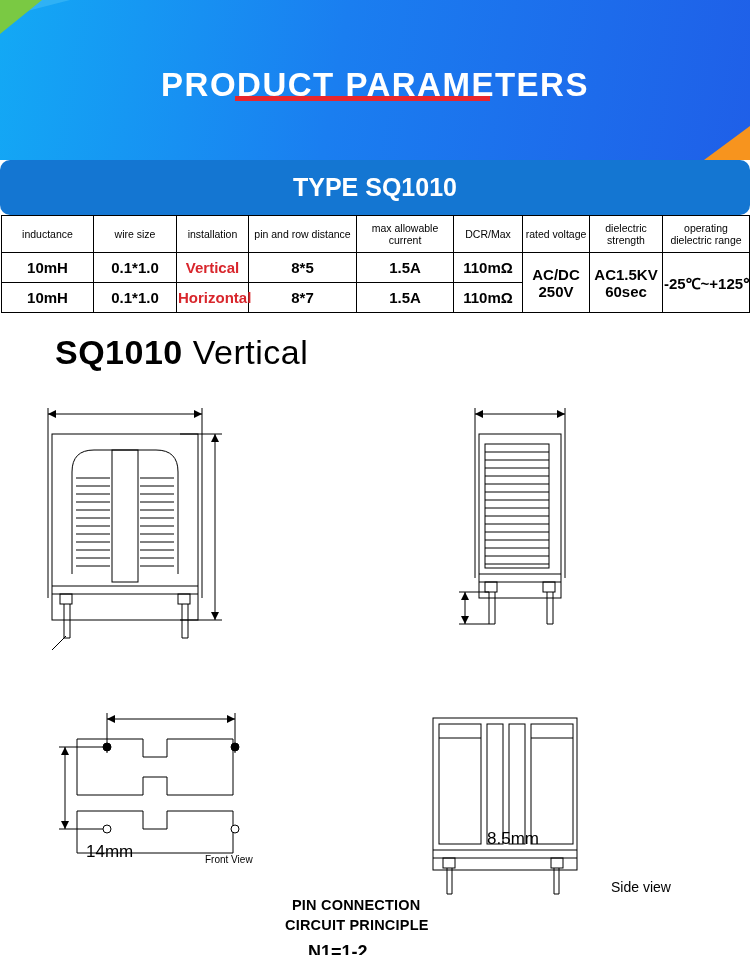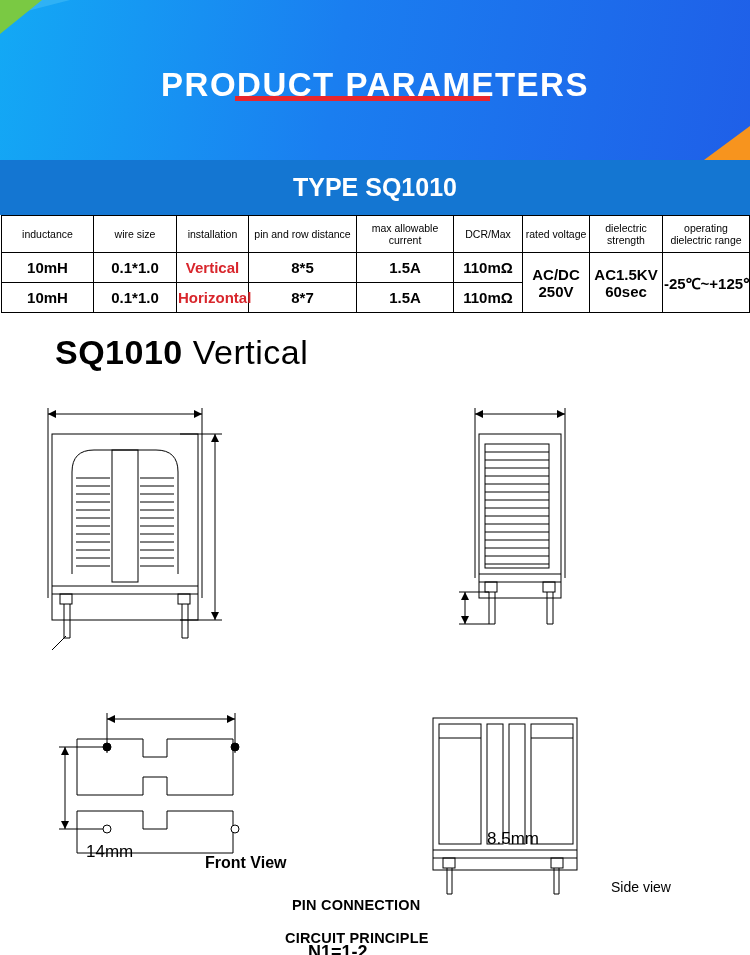--- a/index.html
+++ b/index.html
@@ -73,20 +73,21 @@
     width: 750px;
     height: 55px;
     background: #1476d2;
     color: #fff;
     display: flex;
     align-items: center;
     justify-content: center;
     gap: 48px;
     font-size: 25px;
     font-weight: bold;
+    border-radius: 10px;
   }
 
   
   table.spec {
     border-collapse: collapse;
     width: 748px;
     margin: 0 1px;
     table-layout: fixed;
   }
   table.spec th, table.spec td {
@@ -139,22 +140,22 @@
     font-weight: bold;
     letter-spacing: .2px;
   }
   .pin-eq {
     position: absolute;
     font-size: 18px;
     font-weight: bold;
   }
   .view-lbl {
     position: absolute;
-    font-size: 16px;
-    font-weight: bold;
+    font-size: 10px;
+    font-weight: normal;
   }
   .view-lbl.reg { font-weight: normal; font-size: 14px; }
 </style>
 </head>
 <body>
 
 <div class="banner">
   <div class="tri-green2"></div>
   <div class="tri-green"></div>
   <div class="tri-orange"></div>
@@ -289,21 +290,21 @@
 
       <line x1="36" y1="238" x2="22" y2="252"></line>
     </g>
   </svg>
 
   <div class="lbl big" style="left:86px;top:464px;">14mm</div>
 
   <div class="view-lbl" style="left:205px;top:476px;">Front View</div>
 
   <div class="pin-title" style="left:292px;top:519px;">PIN CONNECTION</div>
-  <div class="pin-title" style="left:285px;top:539px;margin-top:13px;">CIRCUIT PRINCIPLE</div>
+  <div class="pin-title" style="left:285px;top:539px;">CIRCUIT PRINCIPLE</div>
   <div class="pin-eq" style="left:308px;top:564px;">N1=1-2</div>
 
   <svg width="200" height="250" viewBox="0 0 200 250" style="position:absolute;left:455px;top:20px;">
     <g stroke="#000" fill="none" stroke-width="1">
 
       <line x1="20" y1="16" x2="110" y2="16"></line>
       <path d="M20 16 l8 -4 v8 z" fill="#000" stroke="none"></path>
       <path d="M110 16 l-8 -4 v8 z" fill="#000" stroke="none"></path>
       <line x1="20" y1="10" x2="20" y2="180"></line>
       <line x1="110" y1="10" x2="110" y2="180"></line>

